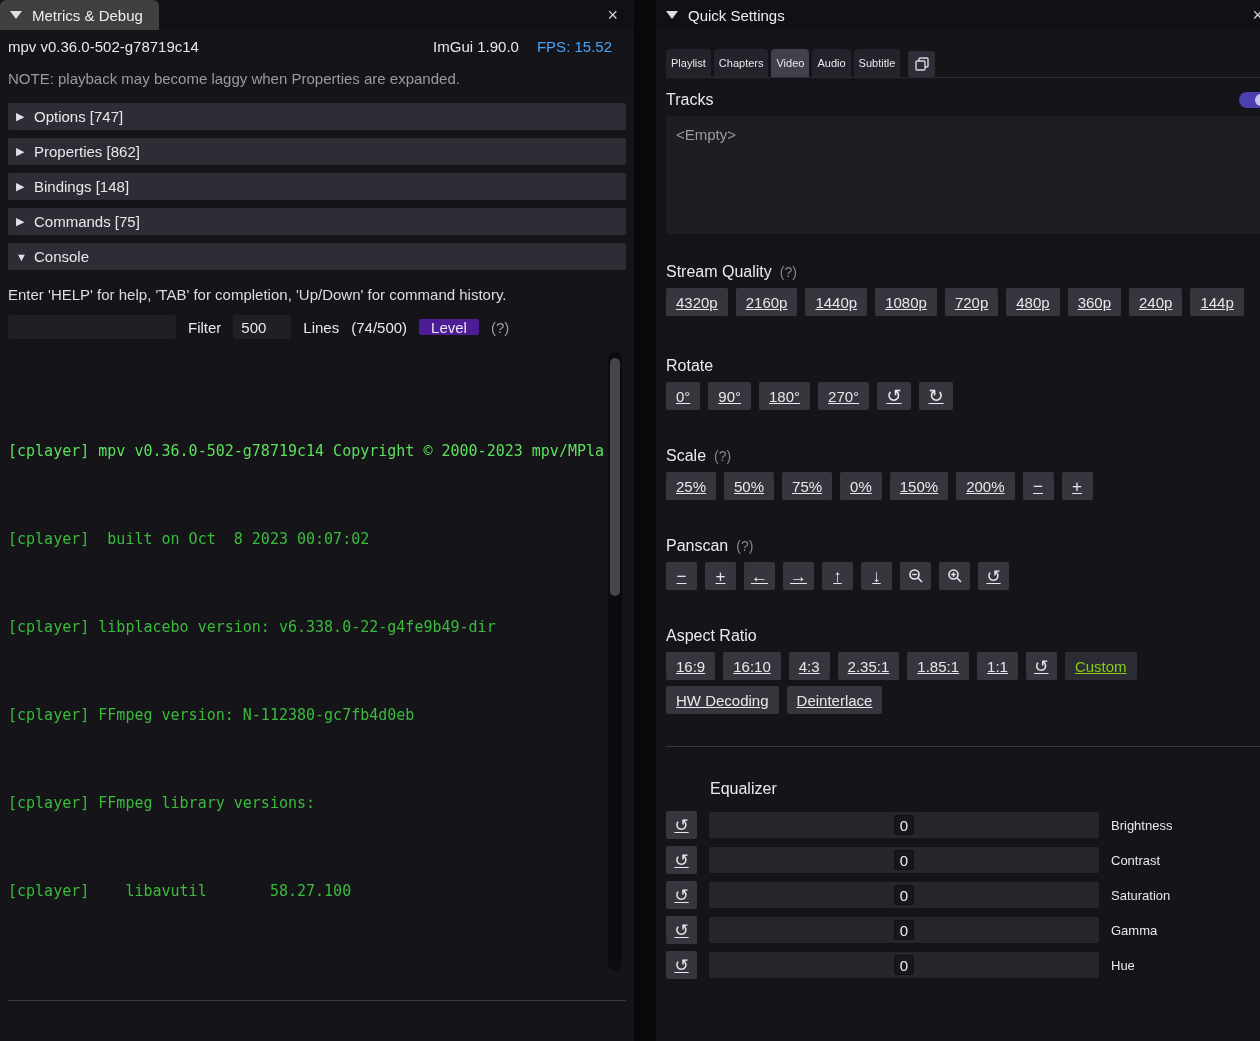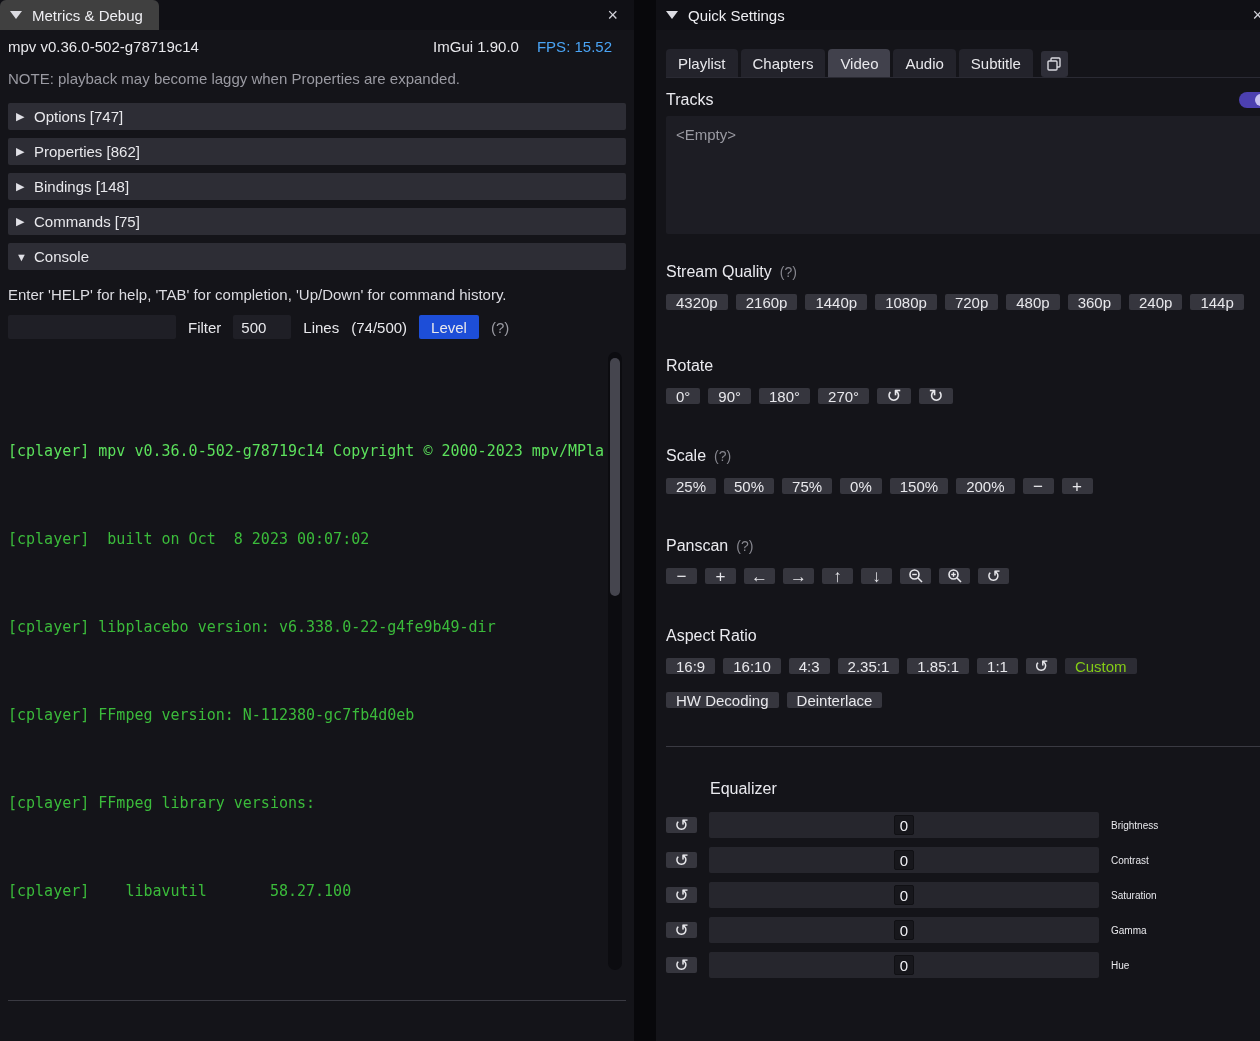--- a/index.html
+++ b/index.html
@@ -32,72 +32,72 @@
   .c-header .arrow { font-size:11px; color:#e0e0e6; width:18px; display:inline-block; }
   .help-text { margin-top:8px; height:20px; color:#dcdce2; }
 
   .filter-row { margin-top:9px; height:24px; display:flex; align-items:center; gap:12px; }
   input { background:#1f1f26; border:none; outline:none; color:#e8e8ec; font-family:inherit; font-size:15px;
           height:24px; padding:0 8px; border-radius:2px; }
   input::placeholder { color:#8a8a92; }
   .filter-input { width:168px; }
   .limit-input { width:58px; }
   .dim { color:#9a9aa2; }
-  .btn-small { background:#1d4ed8; color:#e8e8ec; font-size:15px; height:24px; padding:0 12px; border-radius:2px;
+  .btn-small { background:#4c1d95; color:#e8e8ec; font-size:15px; height:16px; padding:0 12px; border-radius:2px;
                display:flex; align-items:center; }
 
   .console-wrap { position:relative; margin-top:13px; height:618px; }
   .console { width:596px; height:618px; overflow:hidden; font-family:"DejaVu Sans Mono", monospace;
              font-size:15px; line-height:22px; color:#3bbb3b; white-space:pre; }
   .logline.bright { color:#5ce05c; }
   .scrollbar { position:absolute; top:0; right:4px; width:14px; height:618px; background:#0c0c10; border-radius:7px; }
   .scroll-grab { position:absolute; top:6px; left:2px; width:10px; height:238px; background:#45454e; border-radius:5px; }
 
   .sep { height:1px; background:#3a3a42; margin-top:30px; }
   .input-row { margin-top:10px; height:26px; display:flex; align-items:center; gap:14px; }
   .exec-input { width:404px; height:26px; }
 
   
   .tabs-row { margin-top:10px; display:flex; align-items:flex-end; gap:3px; height:28px; border-bottom:1px solid #2a2a33; }
   .repeat { display:flex; gap:3px; align-items:flex-end; }
-  .tab { height:28px; padding:0 12px; background:#23232b; border-radius:4px 4px 0 0; display:flex; align-items:center; font-size:15px; }
+  .tab { height:28px; padding:0 5px; background:#23232b; border-radius:4px 4px 0 0; display:flex; align-items:center; font-size:11px; }
   .tab.active { background:#41414c; }
   .tab-iconbtn { width:27px; height:26px; margin-left:5px; background:#2e2e38; border-radius:3px;
                  display:flex; align-items:center; justify-content:center; border:none; }
 
   .sect-row { display:flex; align-items:center; height:20px; }
   .sect-label { font-size:16px; color:#eaeaef; }
   .help-mark { color:#86868e; font-size:14px; margin-left:8px; }
   .mt-tracks { margin-top:12px; }
   .toggle { margin-left:auto; width:30px; height:16px; border-radius:9px; background:#4c40b0; position:relative; }
   .toggle .knob { position:absolute; right:2px; top:2px; width:12px; height:12px; border-radius:50%; background:#c7c1f0; }
 
   .tracksbox { margin-top:6px; height:118px; background:#1d1d24; border-radius:2px; padding:10px; }
 
   .btnrow { display:flex; align-items:center; gap:8px; margin-top:6px; height:28px; }
   .btnrow .repeat { gap:8px; align-items:center; }
   button { font-family:inherit; border:none; cursor:default; }
-  .btn { background:#36363e; color:#e8e8ec; font-size:15px; height:16px; padding:0 10px; border-radius:2px;
-         display:flex; align-items:center; justify-content:center; }
+  .btn { background:#36363e; color:#e8e8ec; font-size:15px; height:28px; padding:0 10px; border-radius:2px;
+         display:flex; align-items:center; justify-content:center;text-decoration:underline; }
   .btn.icon { width:31px; padding:0; font-size:17px; line-height:1; }
   .btn.icon-lg { width:34px; padding:0; font-size:18px; line-height:1; }
   .btn.muted { color:#84cc16; background:#2c2c34; }
 
   .gap-lg { margin-top:40px; } .gap-md { margin-top:36px; } .gap-sm { margin-top:34px; } .gap-sq { margin-top:28px; }
   .rsep { height:1px; background:#3a3a42; margin-top:32px; }
   .eq-label { margin-top:32px;margin-left:44px; }
 
   .eq-rows { margin-top:12px; }
   .eq-row { display:flex; align-items:center; height:28px; margin-bottom:7px; gap:12px; }
   .eq-reset { width:28px; padding:0; font-size:16px; }
   .slider { position:relative; width:390px; height:26px; background:#26262d; border-radius:2px; }
   .slider .grab { position:absolute; left:50%; transform:translateX(-50%); top:3px; width:20px; height:20px;
                   background:#17171c; border-radius:2px; border:1px solid #101014; }
   .slider .val { position:absolute; inset:0; display:flex; align-items:center; justify-content:center; font-size:15px; color:#f0f0f4; }
-  .eq-name { font-size:10px; }
+  .eq-name { font-size:13px; }
 </style>
 </head>
 <body>
 
 <div class="app">
 
   <div class="window win-left">
     <div class="titlebar">
       <div class="titletab">
         <span class="tri-down"></span>

